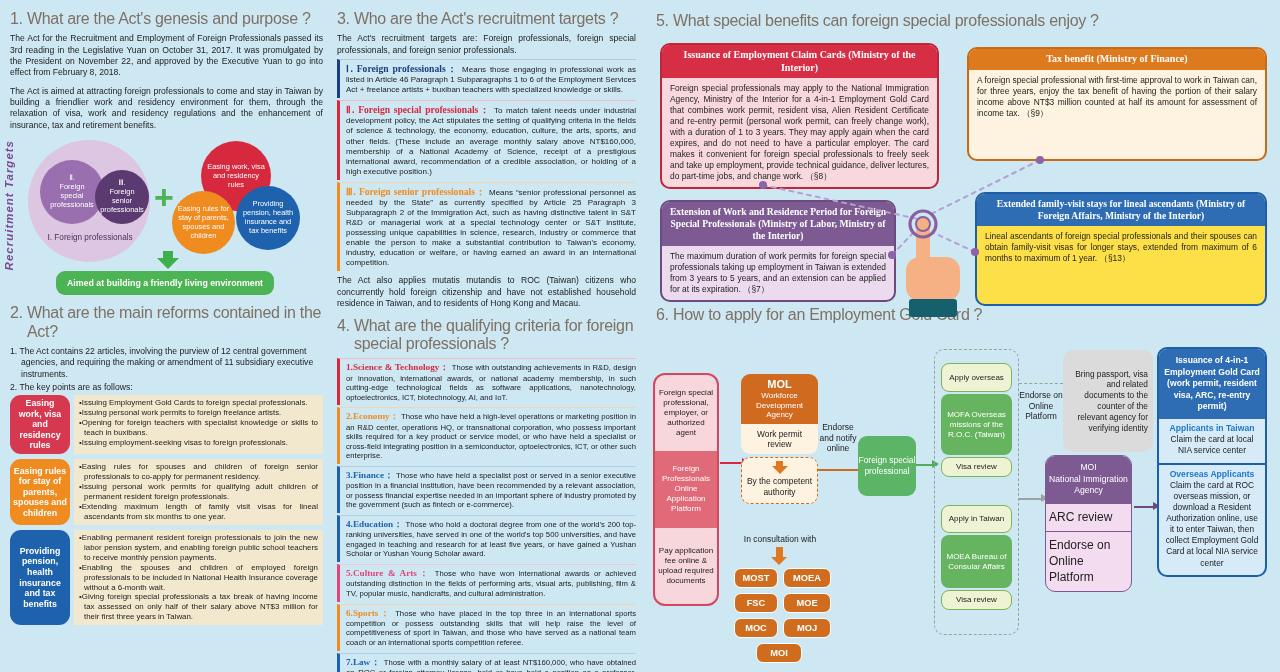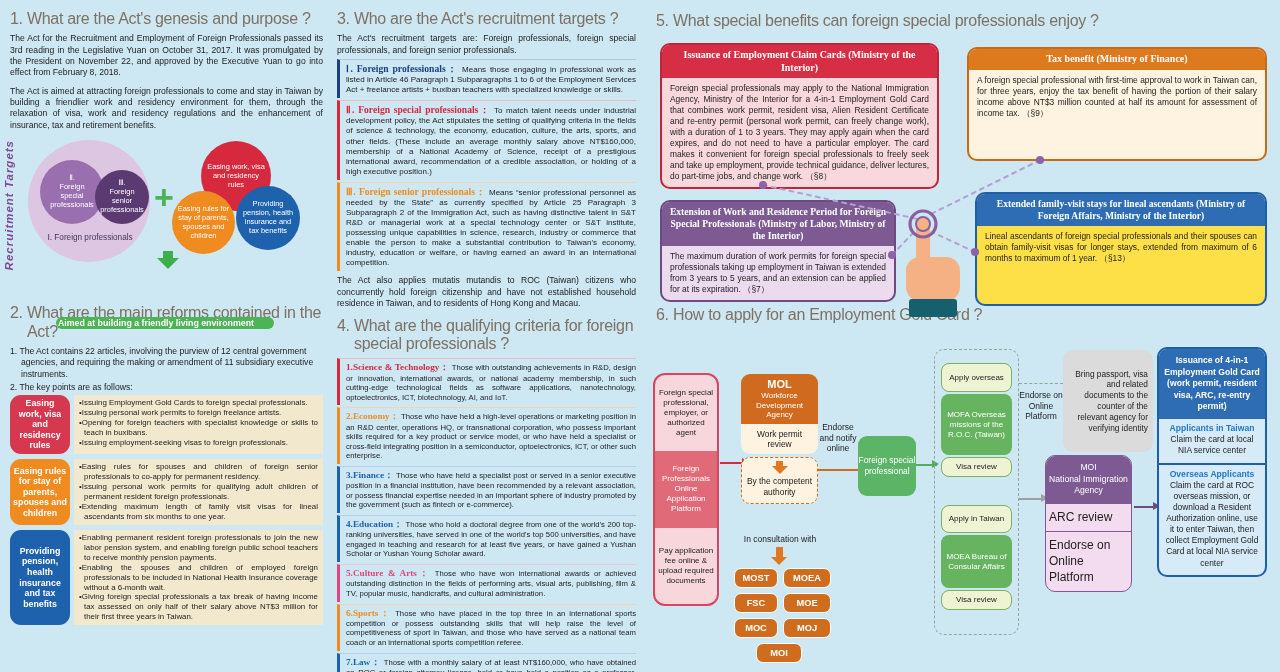--- a/index.html
+++ b/index.html
@@ -21,21 +21,21 @@
   .venn-b{left:85px;top:32px;width:54px;height:54px;background:#5a3a71;z-index:3;}
   .venn-outer-label{position:absolute;left:24px;top:94px;width:112px;text-align:center;font-size:8.2px;color:#46345a;z-index:4;}
   .plus{position:absolute;left:144px;top:40px;font-size:34px;font-weight:bold;color:#4cb454;}
   .circ{position:absolute;border-radius:50%;color:#fff;display:flex;align-items:center;justify-content:center;text-align:center;font-size:7.4px;line-height:1.2;padding:4px;box-sizing:border-box;}
   .circ.red{left:191px;top:3px;width:70px;height:70px;background:#d6293e;z-index:1;}
   .circ.orange{left:162px;top:53px;width:63px;height:63px;background:#ef8b1f;z-index:2;}
   .circ.blue{left:226px;top:48px;width:64px;height:64px;background:#1e62ae;z-index:3;}
   .blockdown{position:absolute;left:147px;top:113px;width:22px;}
   .blockdown .stem{width:10px;height:7px;background:#3faf4c;margin:0 auto;}
   .blockdown .head{width:0;height:0;border-left:11px solid transparent;border-right:11px solid transparent;border-top:11px solid #3faf4c;}
-  .goal{position:absolute;left:46px;top:133px;width:214px;background:#4cb454;color:#fff;font-weight:bold;font-size:8.8px;border-radius:9px;padding:1px 2px;margin-top:46px;}
+  .goal{position:absolute;left:46px;top:133px;width:214px;background:#4cb454;color:#fff;font-weight:bold;font-size:8.8px;text-align:center;border-radius:9px;padding:7px 2px;}
   
   .row{display:flex;gap:4px;margin-bottom:5px;align-items:stretch;}
   .row-label{flex:0 0 54px;border-radius:11px;color:#fff;font-weight:bold;font-size:8.8px;display:flex;align-items:center;justify-content:center;text-align:center;padding:3px;line-height:1.2;}
   .rl-red{background:#d63850;}
   .rl-orange{background:#ef8b1f;}
   .rl-blue{background:#1e62ae;}
   .row-panel{flex:1;background:#f1e8cd;padding:3px 5px;font-size:7.9px;line-height:1.26;text-align:justify;color:#1d1d1d;}
   .bullet{text-indent:-5px;padding-left:5px;}
   .bullet::before{content:"\2022 ";}
   

